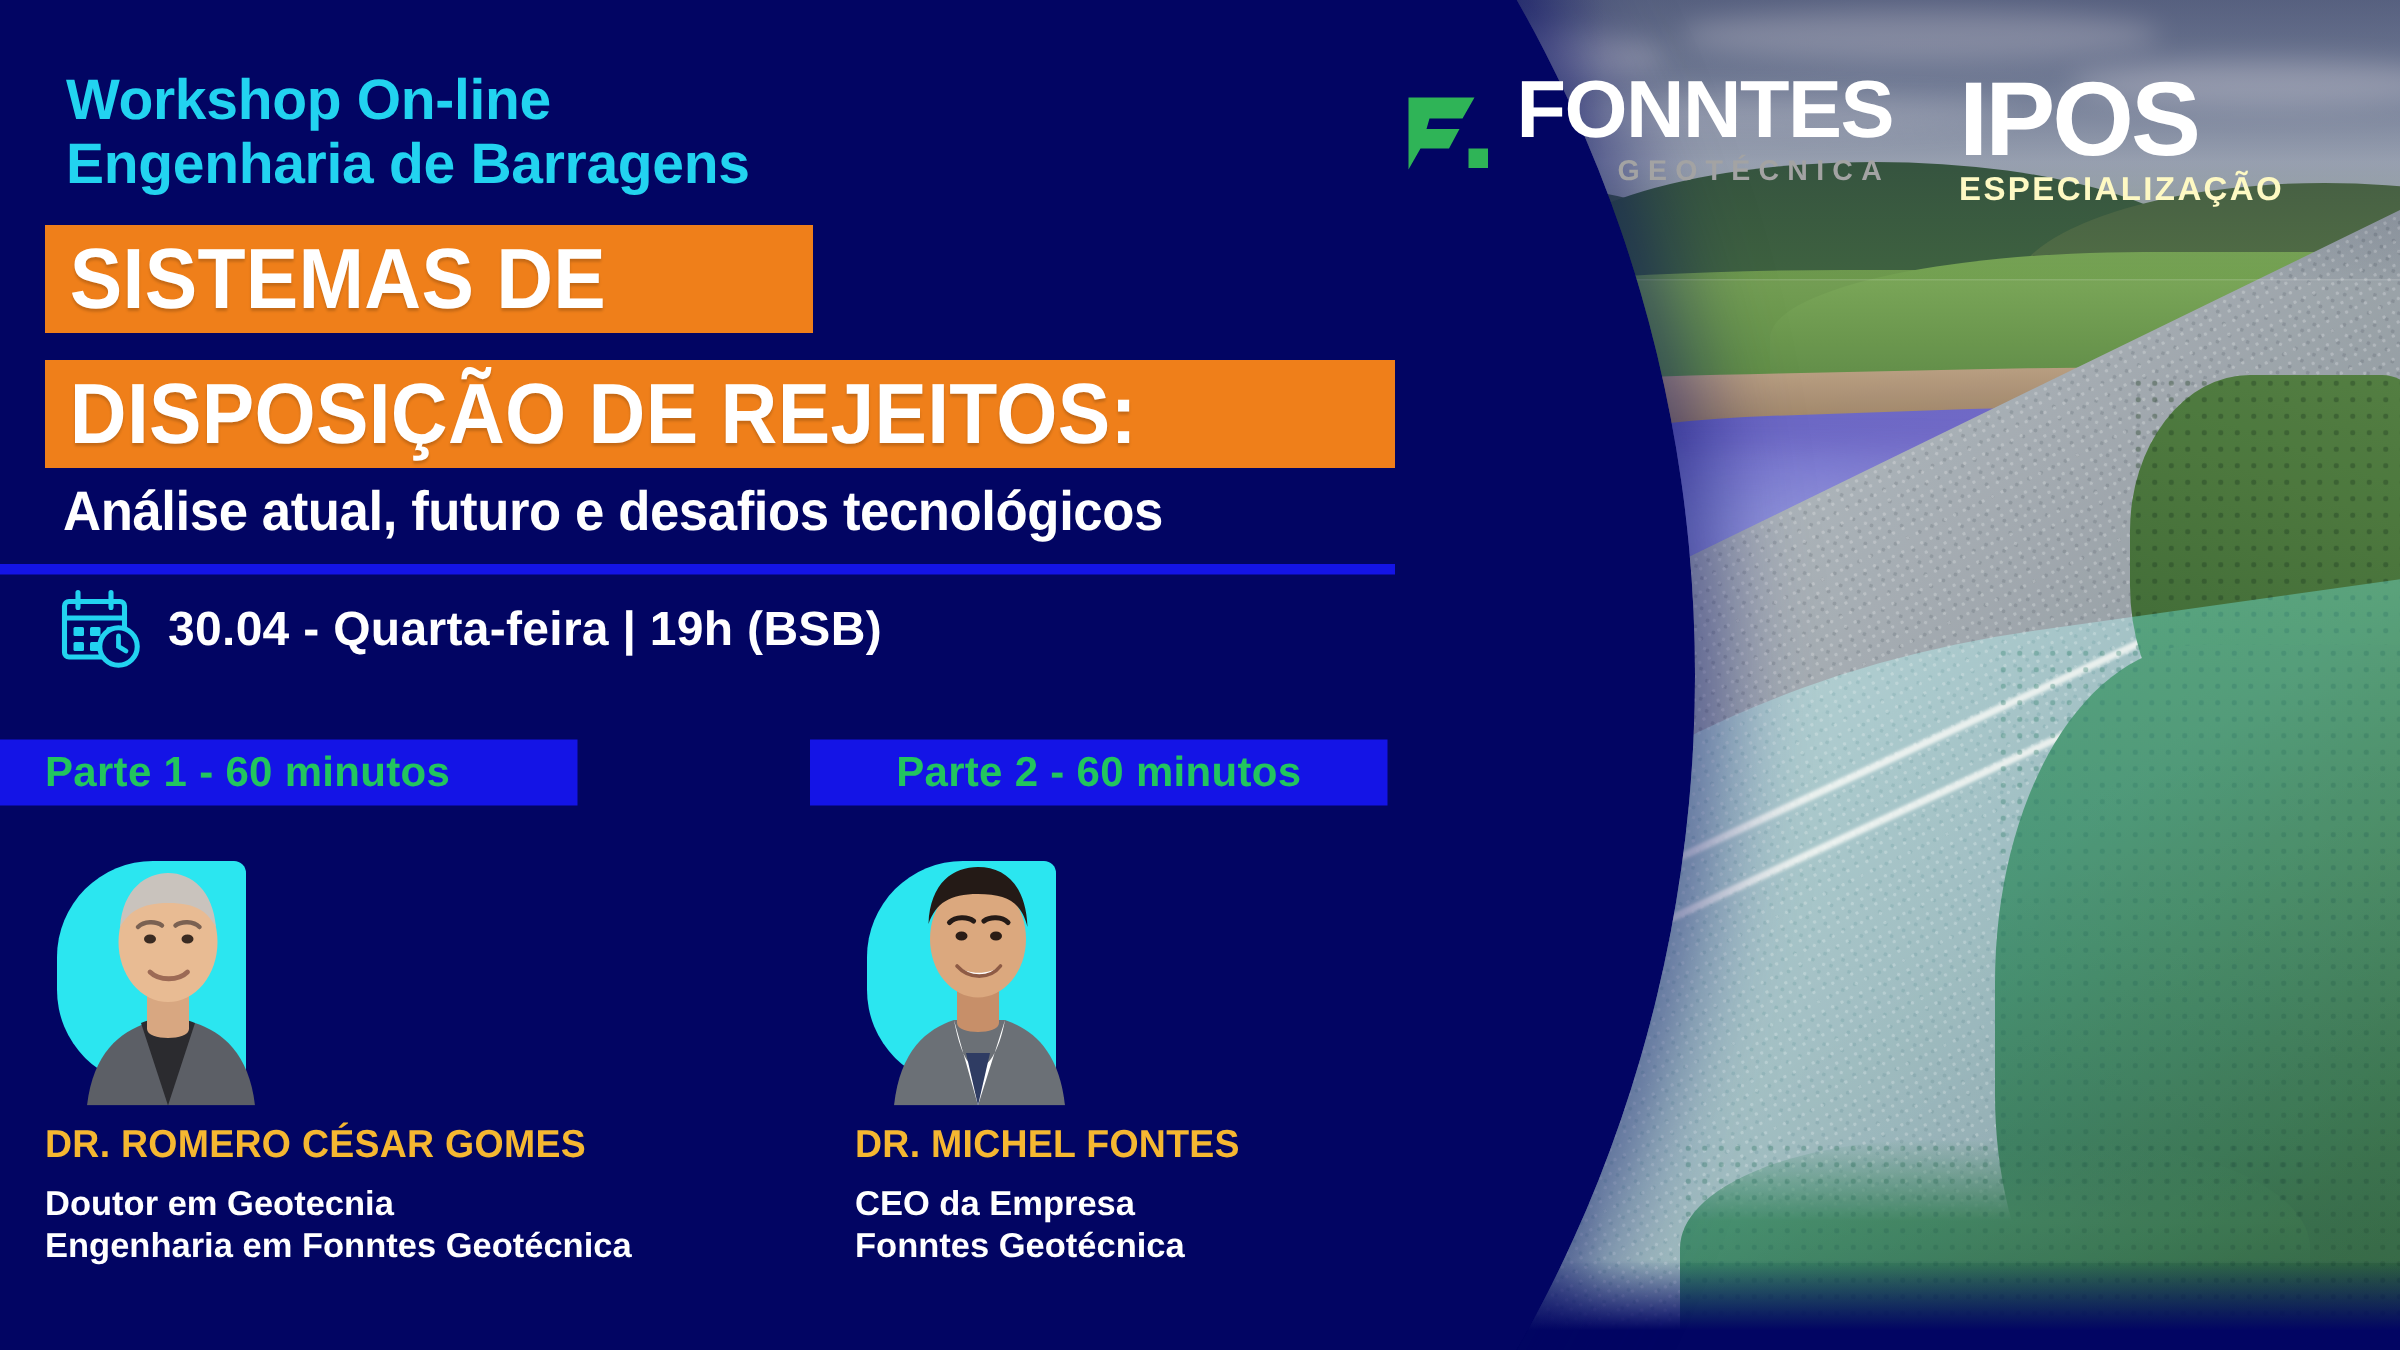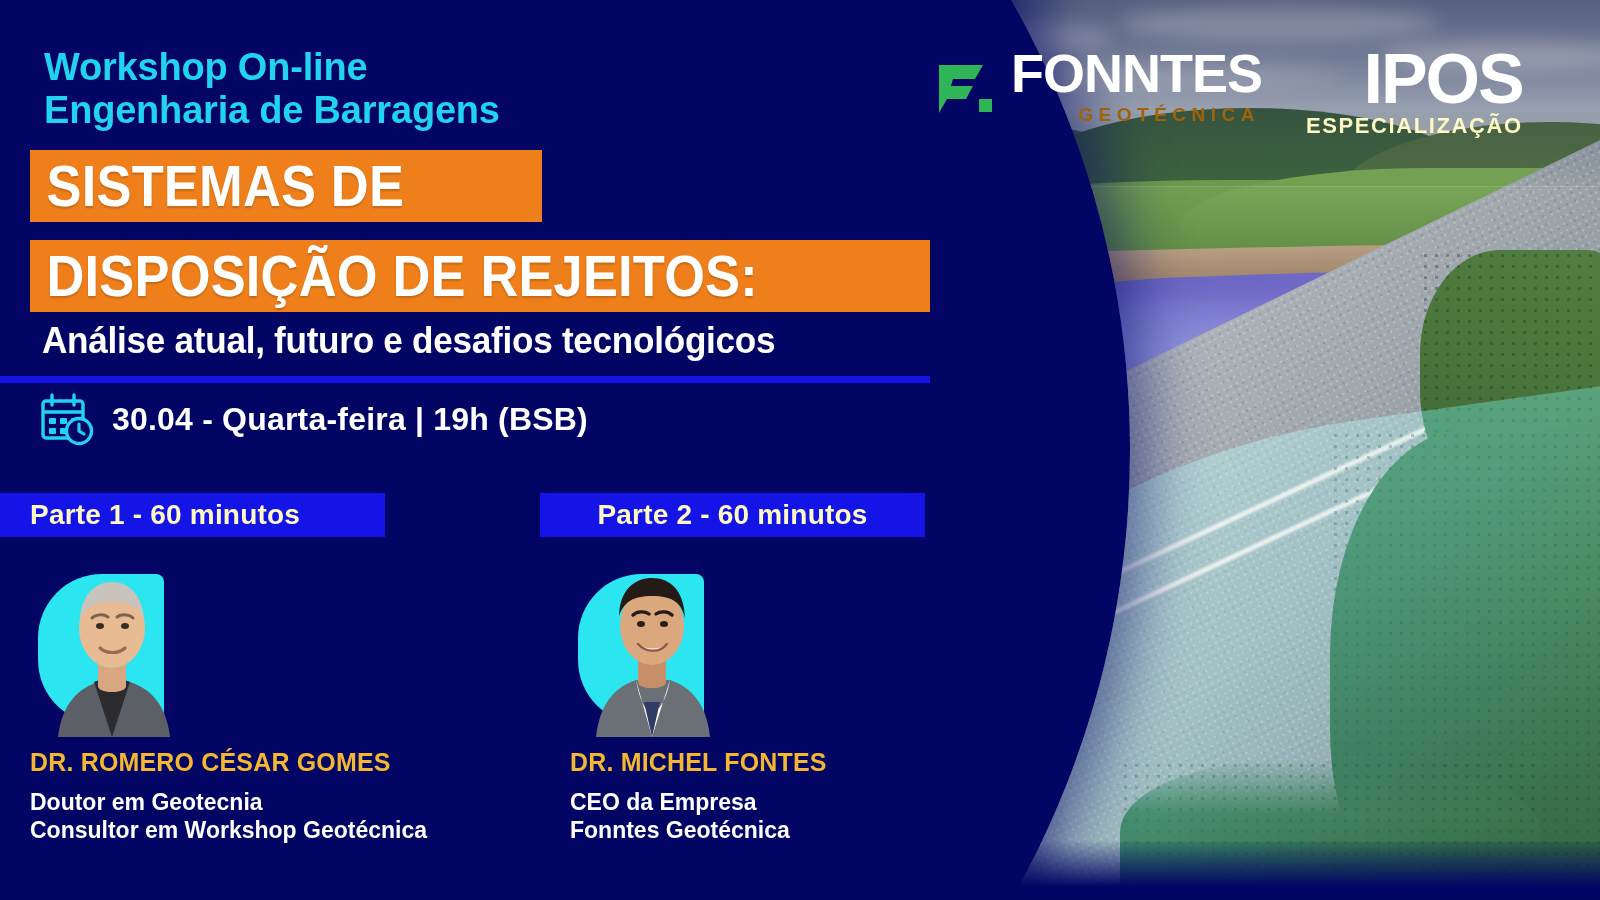--- a/index.html
+++ b/index.html
@@ -207,21 +207,21 @@
   .cal-icon{width:56px;height:54px;position:relative;flex:none;}
   .datetext{
     color:#FFFFFF;font-weight:bold;font-size:32px;letter-spacing:.2px;white-space:nowrap;text-align:right;
   }
 
   
   .badge{
     position:absolute;height:44px;background:#1414E6;display:flex;align-items:center;
     justify-content:center;
   }
-  .badge span{color:#fef9c3;font-weight:bold;font-size:28px;letter-spacing:.2px;white-space:nowrap;}
+  .badge span{color:#22c55e;font-weight:bold;font-size:28px;letter-spacing:.2px;white-space:nowrap;}
   .badge1{left:0px;top:493px;width:385px;padding-left:30px;justify-content:flex-start;}
   .badge2{left:540px;top:493px;width:385px;}
 
   
   .speaker{position:absolute;width:460px;}
   .sp1{left:30px;top:552px;}
   .sp2{left:570px;top:552px;}
 
   .portrait{position:relative;width:150px;height:185px;}
   .cyan-shape{
@@ -240,22 +240,22 @@
     margin-top:10px;color:#FFFFFF;font-weight:bold;font-size:23px;line-height:1.22;
     white-space:nowrap;
   }
 
   
   .logos{position:absolute;left:935px;top:48px;display:flex;align-items:flex-start;gap:44px;}
   .fonntes{display:flex;align-items:center;gap:14px;}
   .fmark{width:62px;height:64px;position:relative;flex:none;}
   .fwrap{display:flex;flex-direction:column;align-items:flex-end;}
   .fname{color:#fff;font-weight:bold;font-size:54px;line-height:.96;letter-spacing:-1px;}
-  .fsub{color:#a16207;font-weight:bold;font-size:19px;letter-spacing:5.5px;margin-top:4px;margin-right:2px;}
-  .ipos{display:flex;flex-direction:column;align-items:flex-end;}
+  .fsub{color:#a3a3a3;font-weight:bold;font-size:19px;letter-spacing:5.5px;margin-top:4px;margin-right:2px;}
+  .ipos{display:flex;flex-direction:column;align-items:flex-start;}
   .iname{color:#fff;font-weight:bold;font-size:70px;line-height:.9;letter-spacing:-2px;}
   .isub{color:#fef9c3;font-weight:bold;font-size:22px;letter-spacing:1.6px;margin-top:2px;}
 </style>
 </head>
 <body>
 
 <div class="stage">
 
   <div class="photo">
     <div class="photo-inner">
@@ -389,21 +389,21 @@
             <ellipse cx="79" cy="74" rx="4" ry="3" fill="#3a2b22"></ellipse>
             <path d="M46 66 C50 62 58 62 62 65" stroke="#7a6152" stroke-width="3" fill="none" stroke-linecap="round"></path>
             <path d="M71 65 C75 62 83 62 87 66" stroke="#7a6152" stroke-width="3" fill="none" stroke-linecap="round"></path>
             <path d="M54 96 C60 102 73 102 79 96" stroke="#9c6a55" stroke-width="3.2" fill="none" stroke-linecap="round"></path>
           </svg>
         </div>
       </div>
       <div class="sp-name">DR. ROMERO CÉSAR GOMES</div>
       <div class="sp-role">
         <div>Doutor em Geotecnia</div>
-        <div>Consultor em Workshop Geotécnica</div>
+        <div>Engenharia em Fonntes Geotécnica</div>
       </div>
     </div>
 
     <div class="speaker sp2">
       <div class="portrait">
         <div class="cyan-shape"></div>
         <div class="face">
           <svg viewBox="0 0 132 185" width="132" height="185" aria-hidden="true">
             <path d="M10 185 C14 148 32 134 50 128 L84 128 C102 134 120 148 124 185 Z" fill="#6b7076"></path>
             <path d="M50 128 L66 185 L84 128 C80 150 72 160 66 160 C60 160 54 150 50 128 Z" fill="#ffffff"></path>

